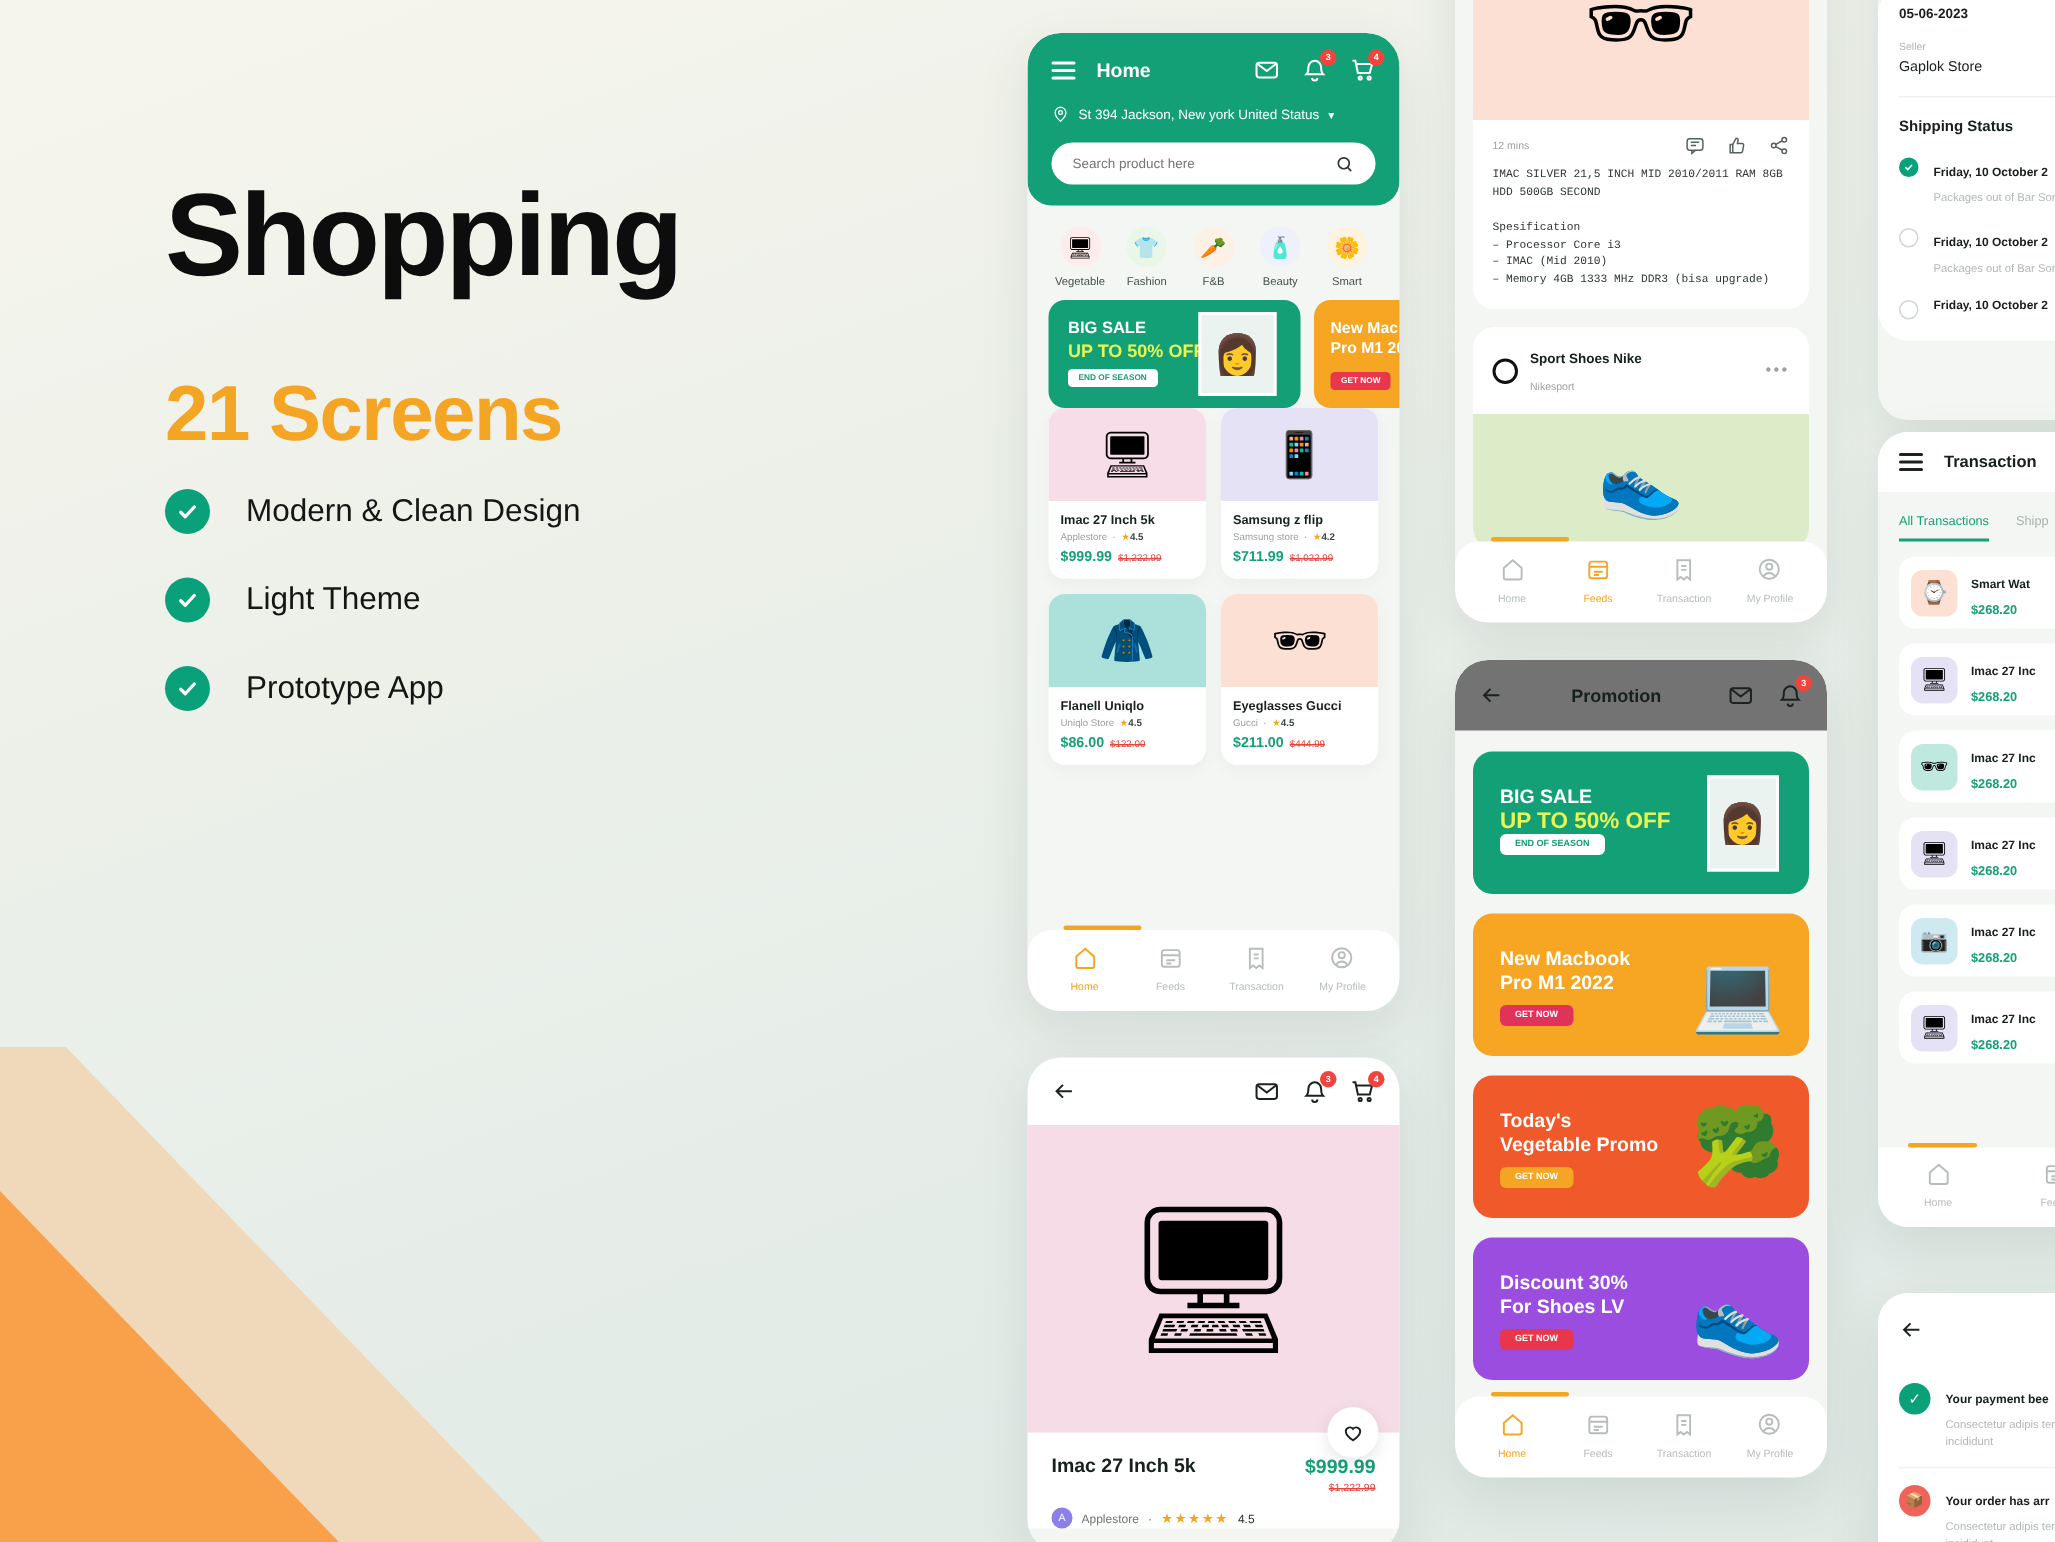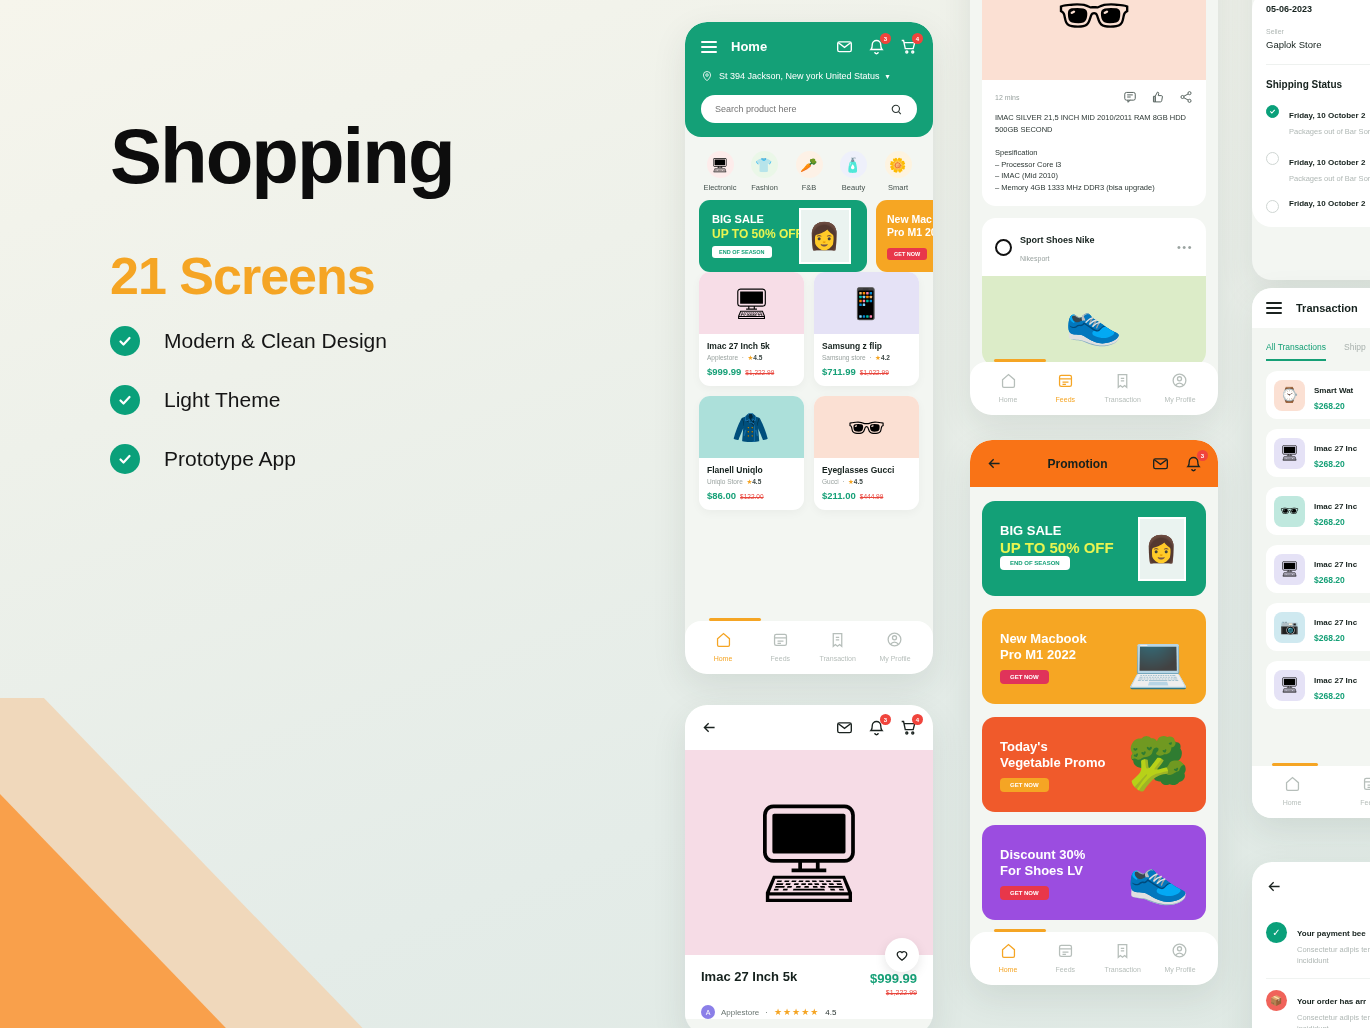--- a/index.html
+++ b/index.html
@@ -149,30 +149,30 @@
   .stars { color:#f5a524; letter-spacing:1px; font-size:9px; }
 
   
   #phone-feeds { left:970px; top:-60px; width:248px; height:475px; }
   .feed-card { background:#fff; border-radius:14px; margin:0 12px 12px; overflow:hidden; }
   .feed-img { height:95px; display:flex; align-items:center; justify-content:center; font-size:42px; }
   .feed-act { display:flex; align-items:center; padding:10px 13px 4px; }
   .feed-time { font-size:7px; color:#9aa3a0; }
   .feed-act .acts { margin-left:auto; display:flex; gap:14px; }
   .feed-act svg { width:14px; height:14px; fill:none; stroke:#55615d; stroke-width:1.4; }
-  .feed-txt { padding:4px 13px 13px; font-size:7.5px; color:#2c3734; line-height:1.55; }
+  .feed-txt { padding:4px 13px 13px; font-size:7.5px; color:#2c3734; line-height:1.55;font-family:Liberation Mono, monospace; }
   .feed-user { display:flex; align-items:center; gap:8px; padding:11px 13px; }
   .nike-logo { width:17px; height:17px; border-radius:50%; border:2.5px solid #111; }
   .fu-name { font-size:9px; font-weight:bold; color:#15211d; }
   .fu-sub { font-size:7px; color:#9aa3a0; }
   .dots { margin-left:auto; color:#9aa3a0; letter-spacing:1.5px; font-size:11px; }
 
   
   #phone-promo { left:970px; top:440px; width:248px; height:545px; }
-  .promo-head { background:#f97316; border-radius:22px 22px 0 0; padding:15px 16px; display:flex; align-items:center; gap:10px; }
+  .promo-head { background:#737373; border-radius:22px 22px 0 0; padding:15px 16px; display:flex; align-items:center; gap:10px; }
   .promo-head .ic svg { stroke:#1b2320; }
   .promo-title { font-size:12px; font-weight:bold; color:#15211d; margin:0 auto; }
   .pro-list { padding:14px 12px 0; }
   .pbn { border-radius:13px; height:95px; position:relative; overflow:hidden; margin-bottom:13px; }
   .pbn-t { position:absolute; left:18px; top:22px; font-size:13px; font-weight:bold; color:#fff; line-height:1.25; }
   .pbn-t2 { position:absolute; left:18px; top:38px; font-size:15px; font-weight:bold; color:#e9f551; }
   .pbn-chip {
     position:absolute; left:18px; bottom:26px; font-size:6px; font-weight:bold;
     padding:4px 10px; border-radius:4px;
   }
@@ -310,21 +310,21 @@
       <svg viewBox="0 0 20 20" style="width:13px;height:13px;stroke:#2b3532;fill:none;stroke-width:1.7">
           <circle cx="9" cy="9" r="5.6"></circle>
           <path d="M13.2 13.4l3.4 3.6"></path>
         </svg>
     </div>
   </div>
 
   <div class="cats">
     <div class="cat">
       <div class="cat-ic" style="background:#fdeceb">🖥</div>
-      <div class="cat-lb">Electronic</div>
+      <div class="cat-lb">Vegetable</div>
     </div>
     <div class="cat">
       <div class="cat-ic" style="background:#eaf7e8">👕</div>
       <div class="cat-lb">Fashion</div>
     </div>
     <div class="cat">
       <div class="cat-ic" style="background:#fdf1e6">🥕</div>
       <div class="cat-lb">F&amp;B</div>
     </div>
     <div class="cat">

